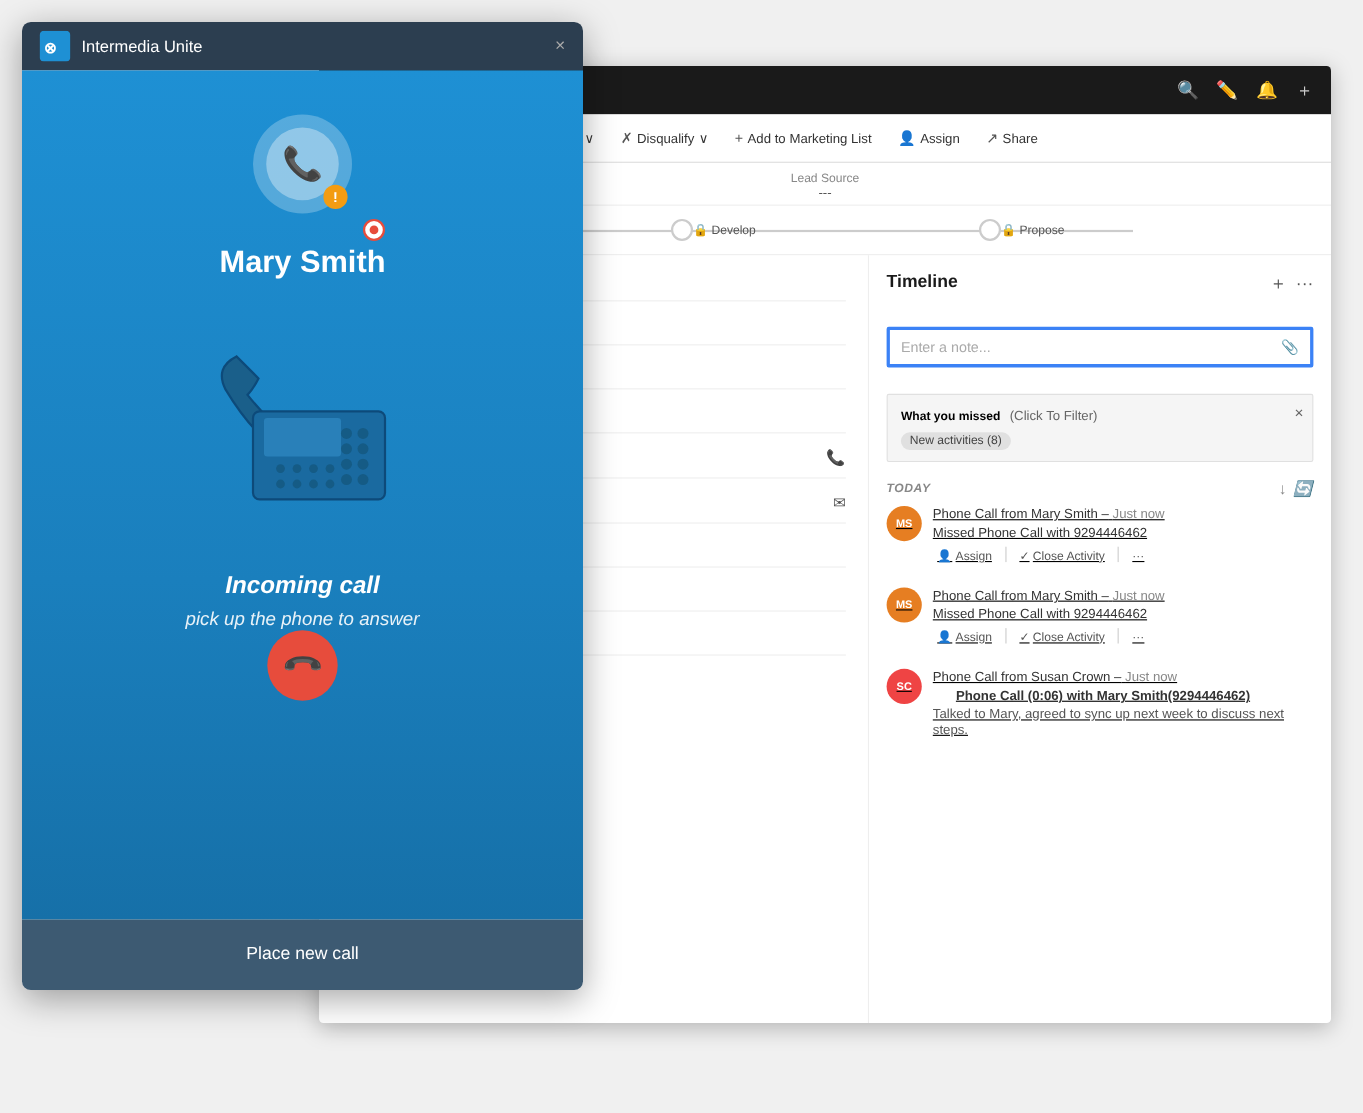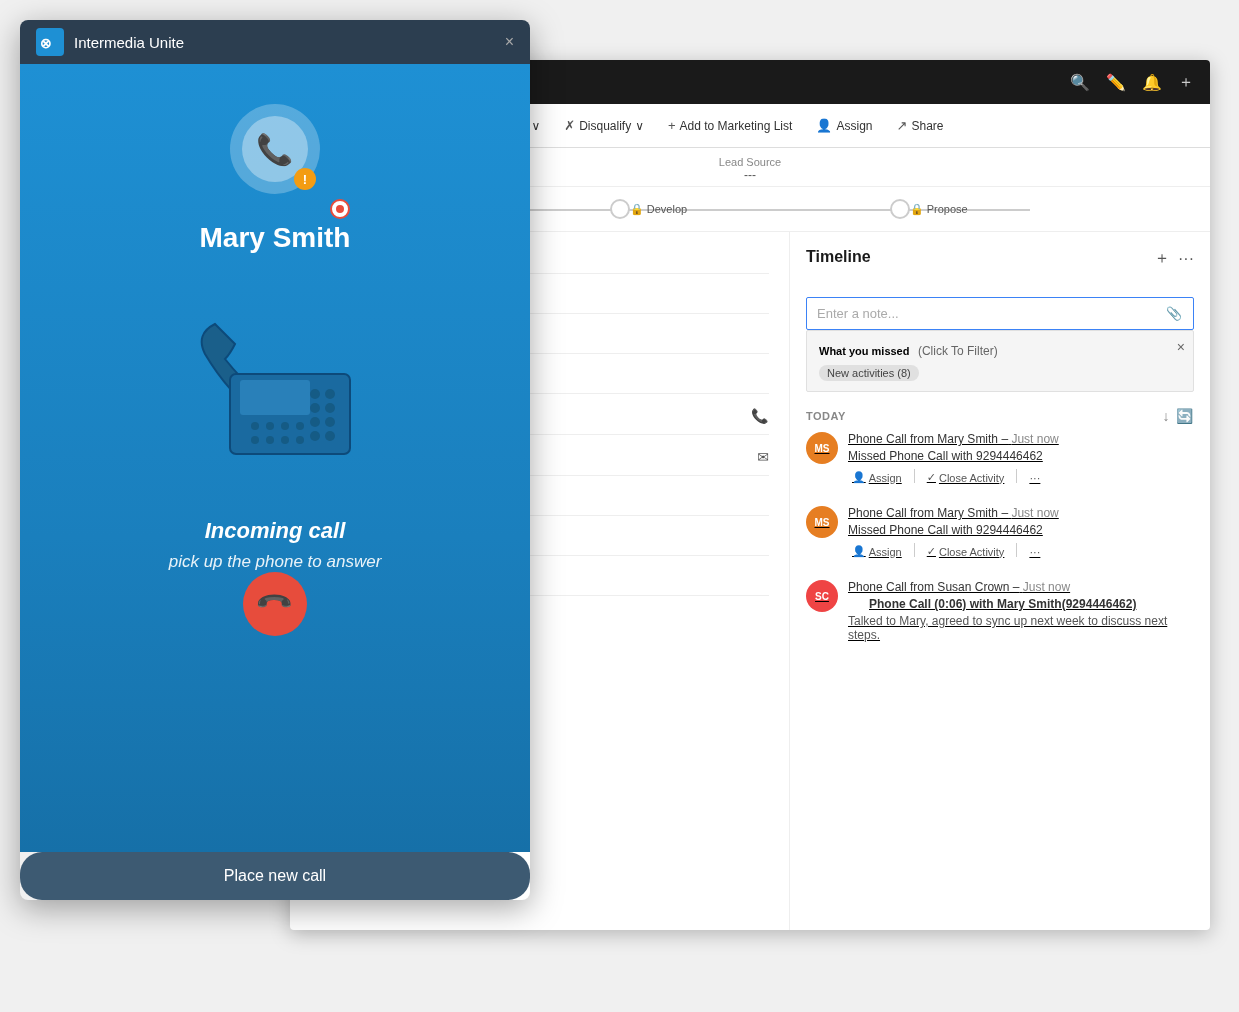--- a/index.html
+++ b/index.html
@@ -193,26 +193,26 @@
     .timeline-header-btn {
       background: none;
       border: none;
       cursor: pointer;
       font-size: 16px;
       color: #555;
     }
 
     .note-input {
       width: 100%;
-      border: 1px solid #3b82f6;
+      border: 3px solid #3b82f6;
       border-radius: 2px;
       padding: 8px 10px;
       font-size: 13px;
       color: #999;
-      margin-bottom: 0;
+      margin-bottom: 24px;
       display: flex;
       align-items: center;
       justify-content: space-between;
     }
 
     .missed-banner {
       background: #f5f5f5;
       border: 1px solid #e0e0e0;
       border-radius: 2px;
       padding: 10px 12px;
@@ -243,20 +243,21 @@
 
     .today-label {
       font-size: 11px;
       font-weight: 600;
       color: #888;
       letter-spacing: 0.5px;
       margin-bottom: 8px;
       display: flex;
       align-items: center;
       justify-content: space-between;
+      font-style: italic;
     }
 
     .today-icons {
       display: flex;
       gap: 6px;
     }
 
     .timeline-item {
       display: flex;
       gap: 10px;
@@ -476,25 +477,24 @@
 
     .unite-hangup-icon {
       font-size: 24px;
       color: #fff;
       transform: rotate(135deg);
       display: inline-block;
     }
 
     .unite-footer {
       background: #3d5a72;
-      height: 48px;
+      height: 64px;
       display: flex;
       align-items: center;
       justify-content: center;
-      border-radius: 22px;
     }
 
     .unite-place-call-text {
       font-size: 16px;
       color: #fff;
       font-weight: 500;
     }
   </style>
 </head>
 <body>

